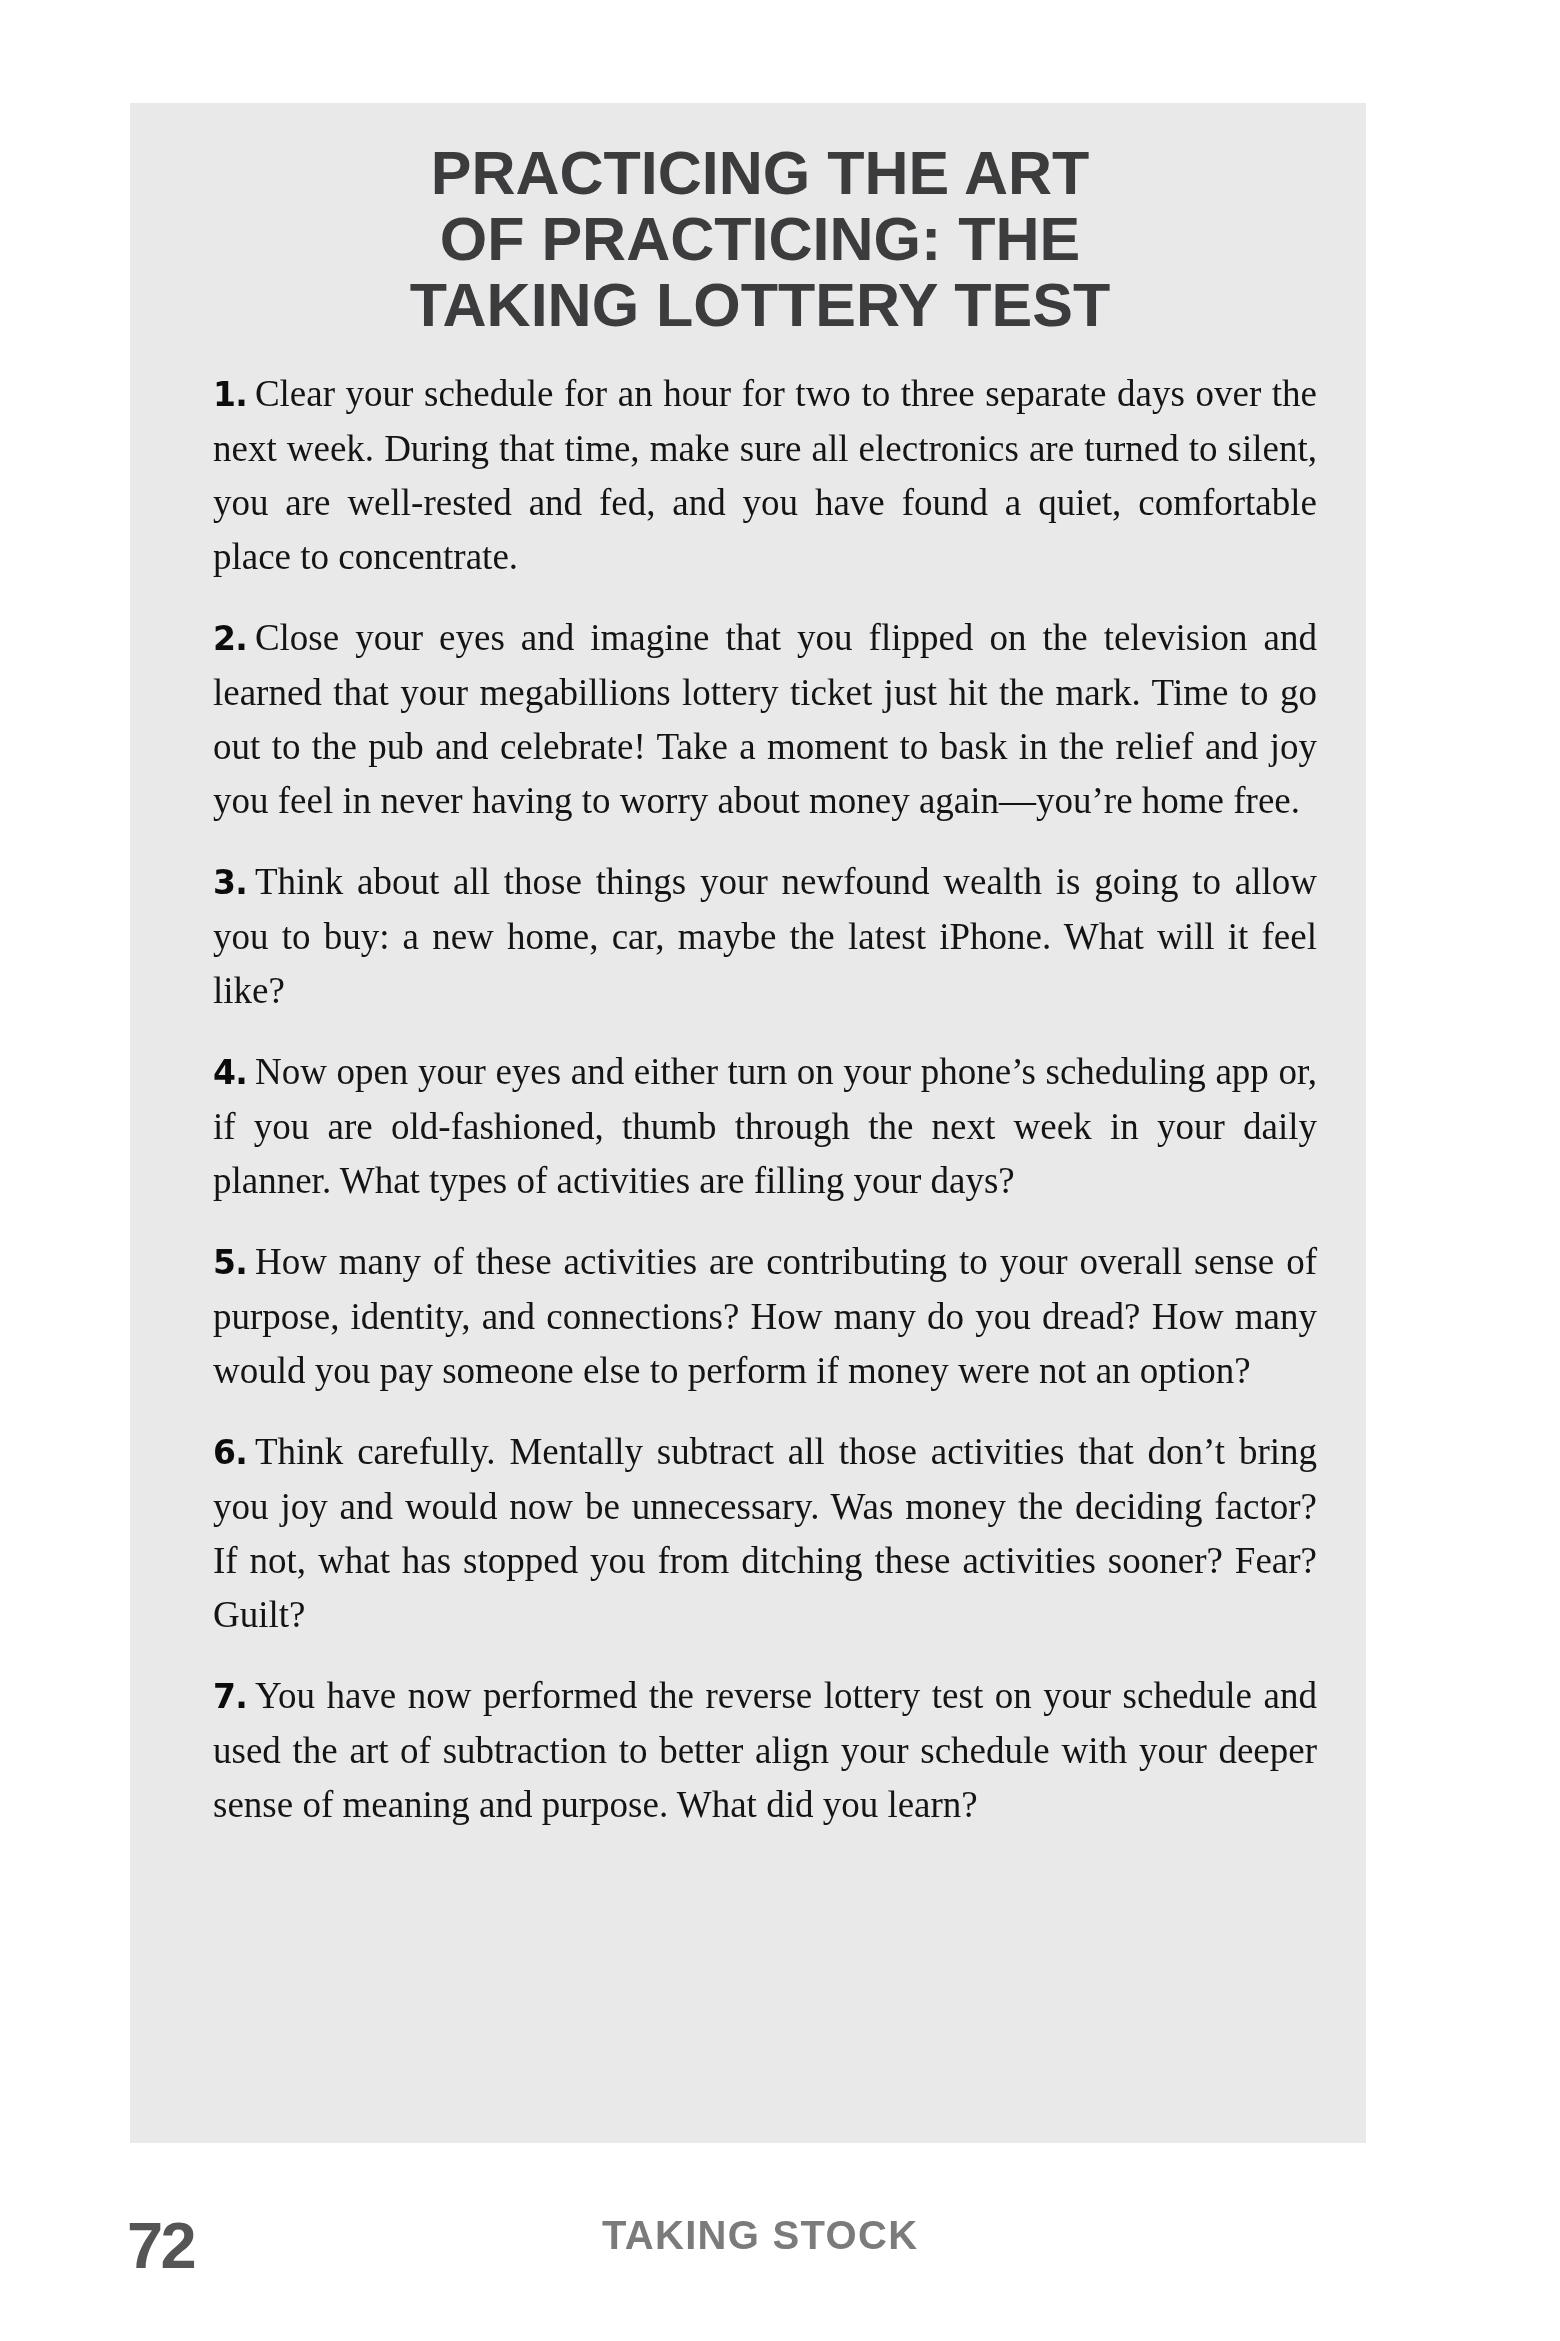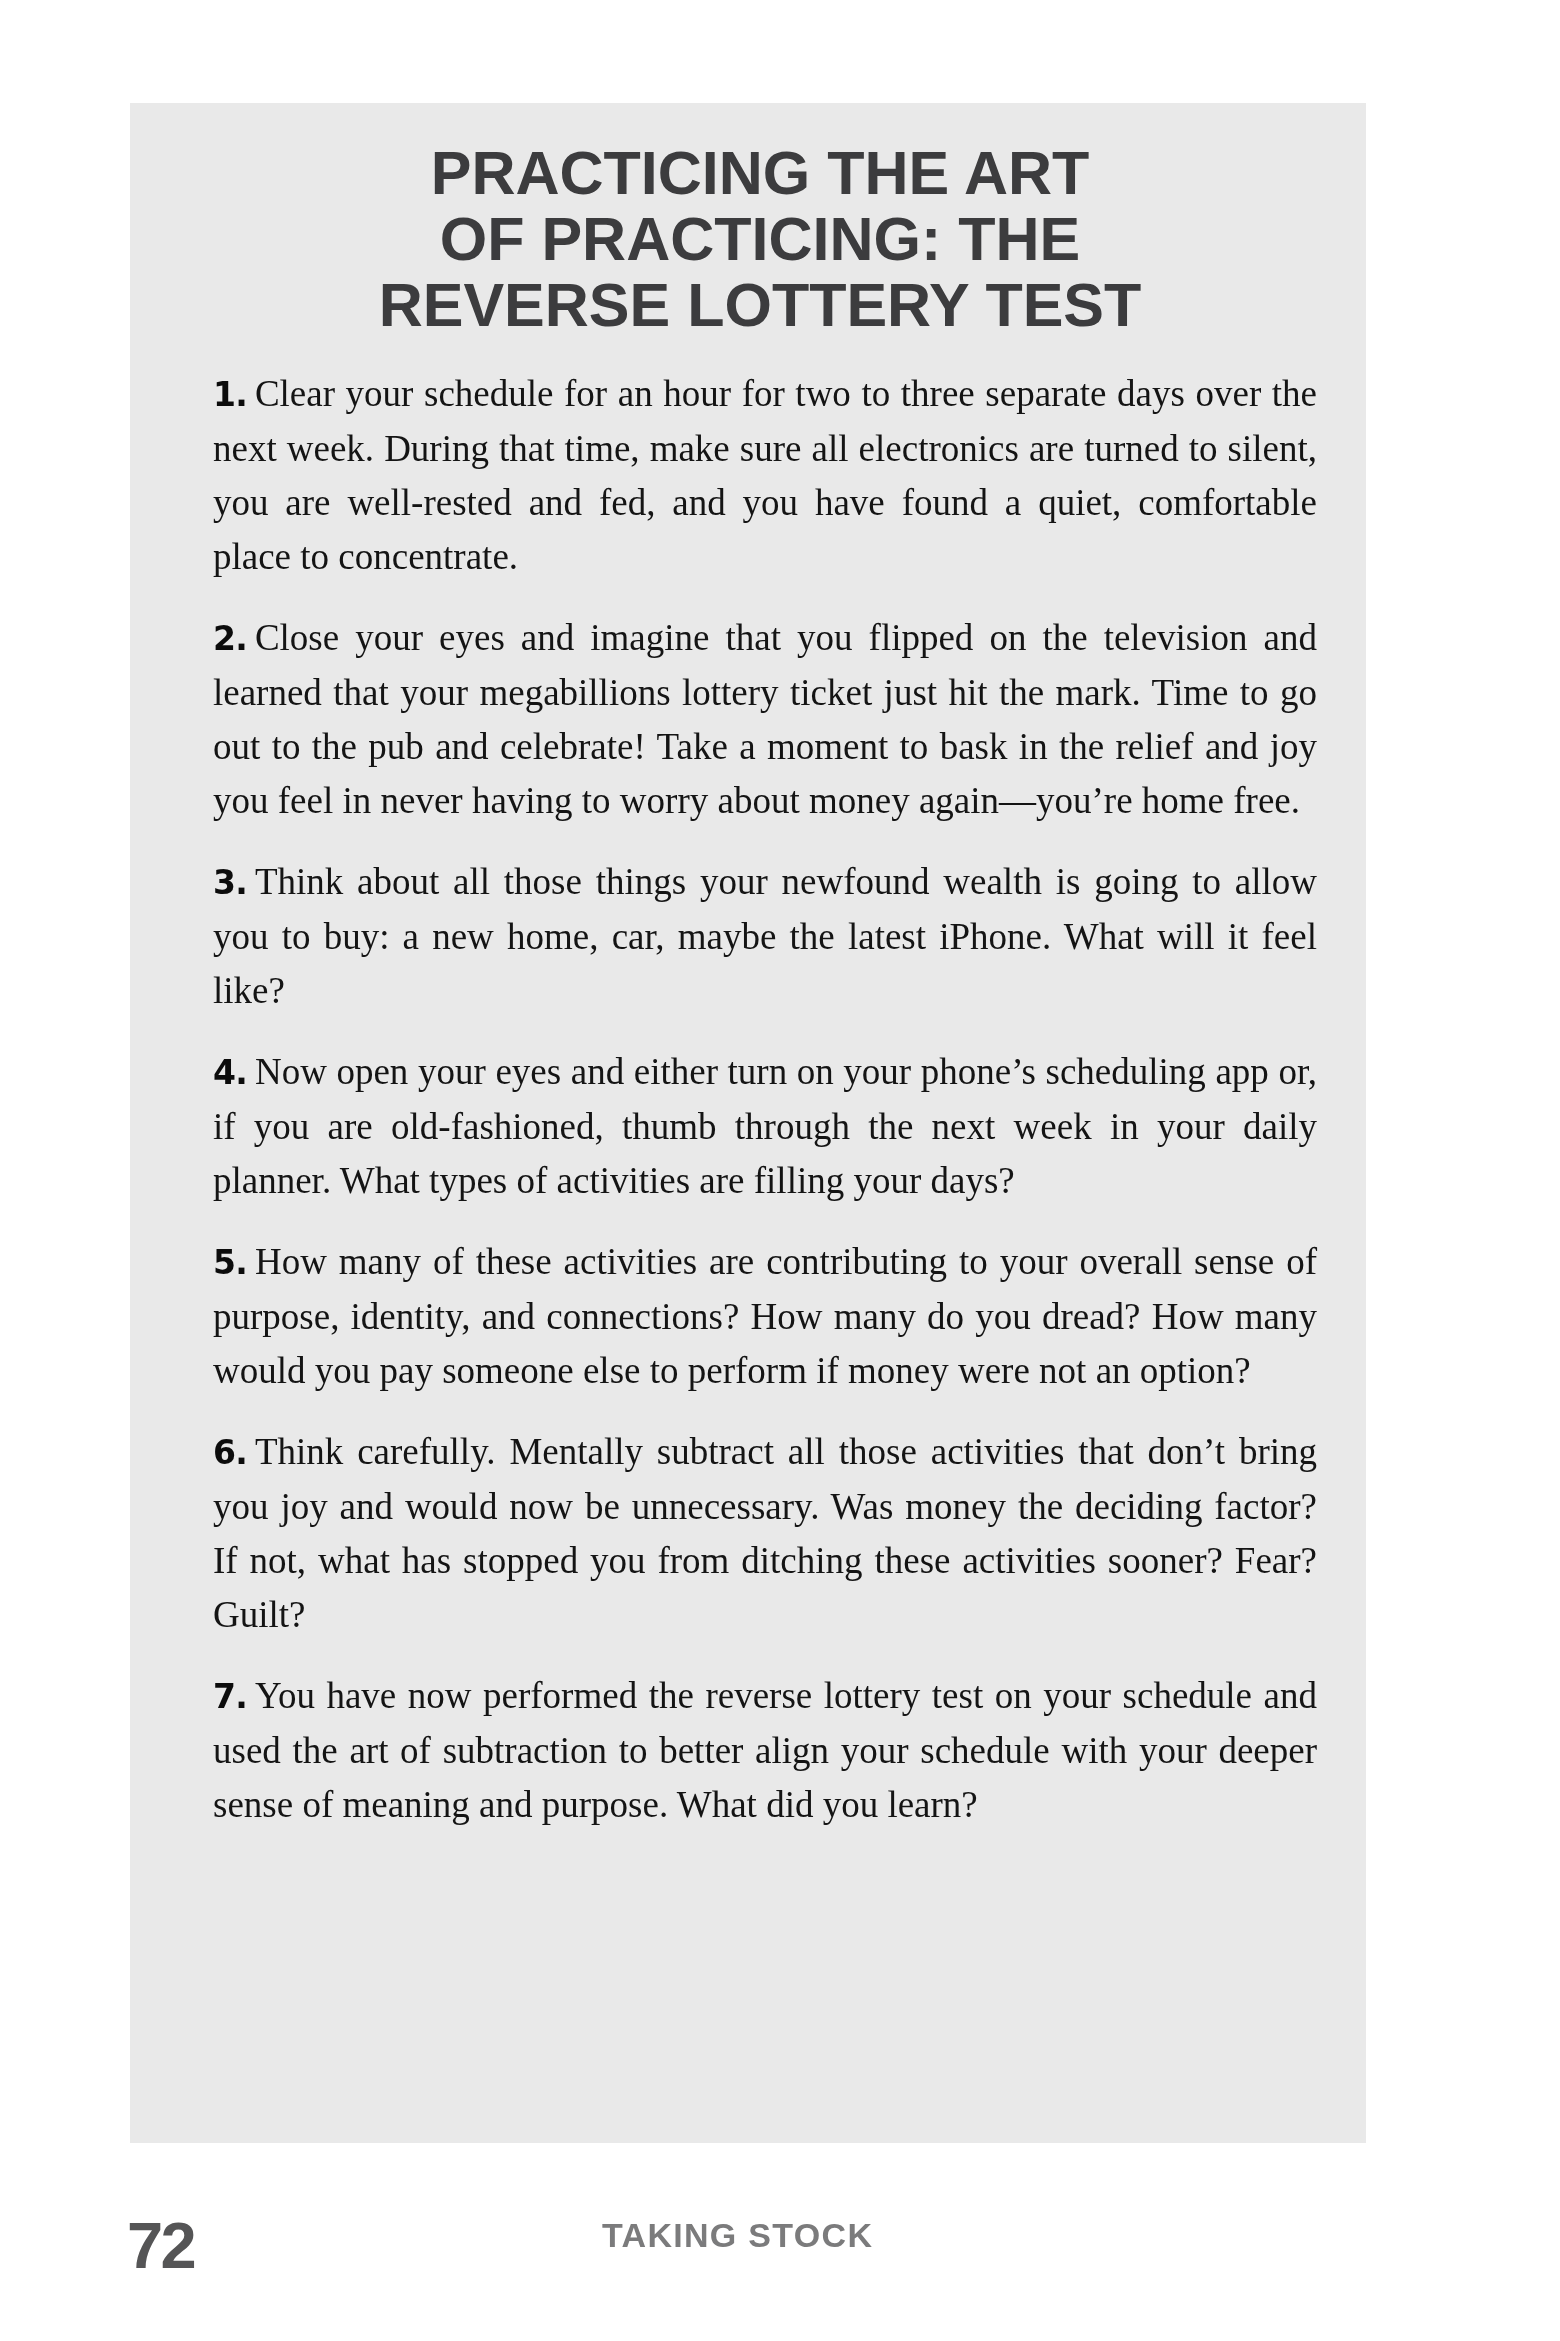--- a/index.html
+++ b/index.html
@@ -77,35 +77,35 @@
       color: #555556;
       letter-spacing: -2.6px;
     }
     .running-head {
       position: absolute;
       left: 602px;
       top: 2214px;
       width: 294px;
       font-family: "Liberation Sans", sans-serif;
       font-weight: bold;
-      font-size: 34px;
+      font-size: 40px;
       line-height: 42px;
       color: #7b7b7c;
       letter-spacing: 1.3px;
       white-space: nowrap;
     }
   </style>
 </head>
 <body>
 
 <div class="sidebar-box">
   <h1 class="box-title">
     <span>PRACTICING THE ART</span>
     <span>OF PRACTICING: THE</span>
-    <span>REVERSE LOTTERY TEST</span>
+    <span>TAKING LOTTERY TEST</span>
   </h1>
 
   <ol class="steps">
     <li class="step">
       <span class="step-number">1.</span><span>Clear your schedule for an hour for two to three separate days over the next week. During that time, make sure all electronics are turned to silent, you are well-rested and fed, and you have found a quiet, comfortable place to concentrate.</span>
     </li>
     <li class="step">
       <span class="step-number">2.</span><span>Close your eyes and imagine that you flipped on the television and learned that your megabillions lottery ticket just hit the mark. Time to go out to the pub and celebrate! Take a moment to bask in the relief and joy you feel in never having to worry about money again—you’re home free.</span>
     </li>
     <li class="step">

